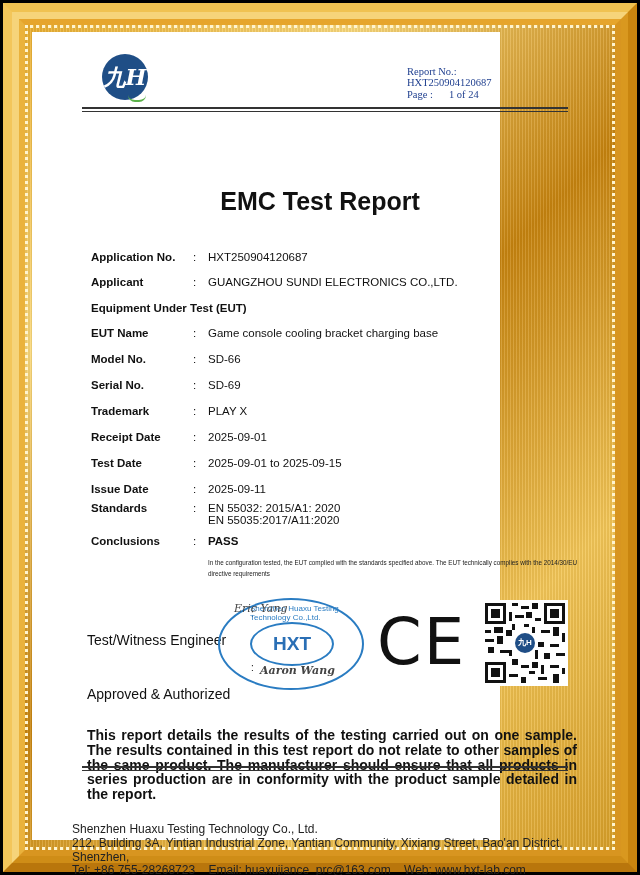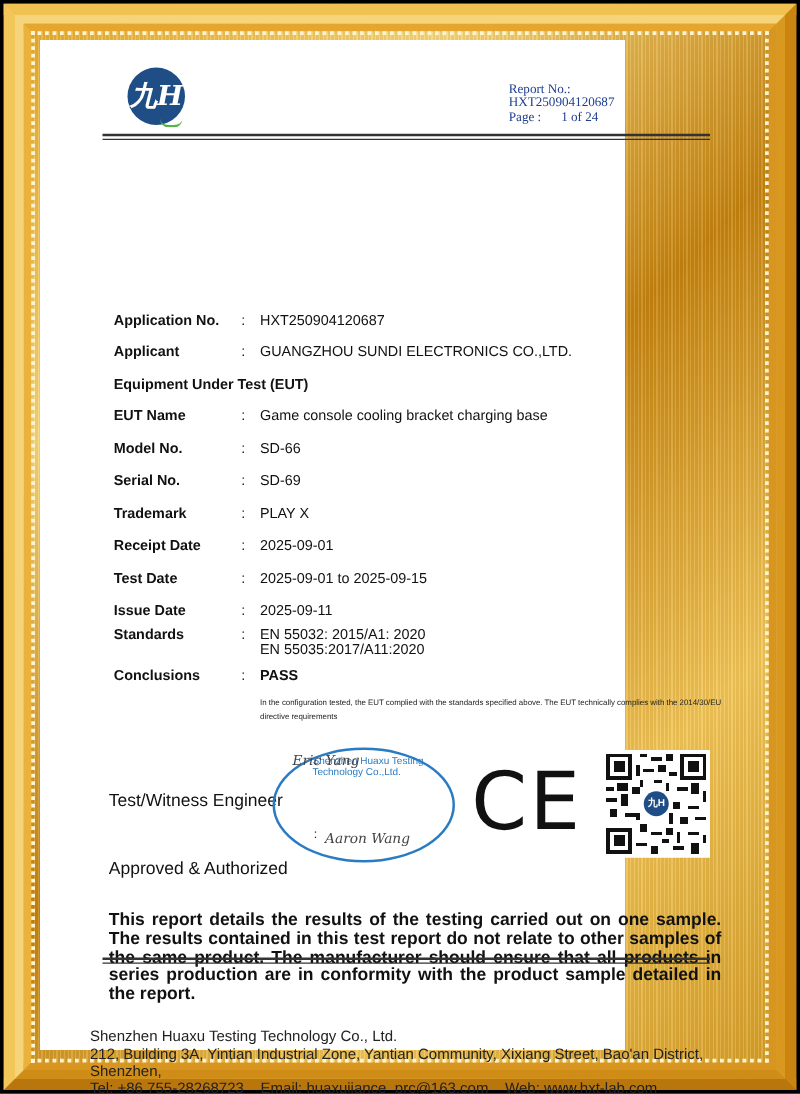--- a/index.html
+++ b/index.html
@@ -89,20 +89,21 @@
 
   <div class="abs report-no">
     <span>Report No.:</span>
     <span>HXT250904120687</span>
   </div>
   <div class="abs page-line">
     <span>Page :</span><span class="pv">1 of 24</span>
   </div>
   <div class="abs rule-top"></div>
 
+  <div class="abs title">EMC Test Report</div>
 
   <div class="abs row" style="top:219px;">
     <span class="lbl">Application No.</span>
     <span class="col">:</span>
     <span class="val">HXT250904120687</span>
   </div>
   <div class="abs row" style="top:244px;">
     <span class="lbl">Applicant</span>
     <span class="col">:</span>
     <span class="val">GUANGZHOU SUNDI ELECTRONICS CO.,LTD.</span>
@@ -158,22 +159,23 @@
   </div>
   <div class="abs note">In the configuration tested, the EUT complied with the standards specified above. The EUT technically complies with the 2014/30/EU directive requirements</div>
 
   <div class="abs sig-lbl" style="top:576px;">Test/Witness Engineer</div>
   <div class="abs sig-col" style="top:576px;">:</div>
   <div class="abs sig-lbl" style="top:630px;">Approved &amp; Authorized</div>
   <div class="abs sig-col" style="top:630px;">:</div>
 
   <div class="abs stamp">
     <span class="stamp-ring-text" style="left:30px; top:4px;">Shenzhen Huaxu Testing Technology Co.,Ltd.</span>
+    <div class="stamp-inner">HXT</div>
     <span class="signature" style="left:14px; top:2px;">Eric Yang</span>
-    <span class="signature" style="left:40px; top:64px;">Aaron Wang</span>
+    <span class="signature" style="left:40px; top:64px;font-weight:bold;">Aaron Wang</span>
   </div>
 
   <div class="abs ce">CE</div>
 
   <div class="abs qr">
     <svg width="86" height="86" viewBox="0 0 29 29" shape-rendering="crispEdges">
       <rect x="0" y="0" width="29" height="29" fill="#fff"></rect>
       <g fill="#111">
         <rect x="1" y="1" width="7" height="7"></rect>
           <rect x="2" y="2" width="5" height="5" fill="#fff"></rect>

